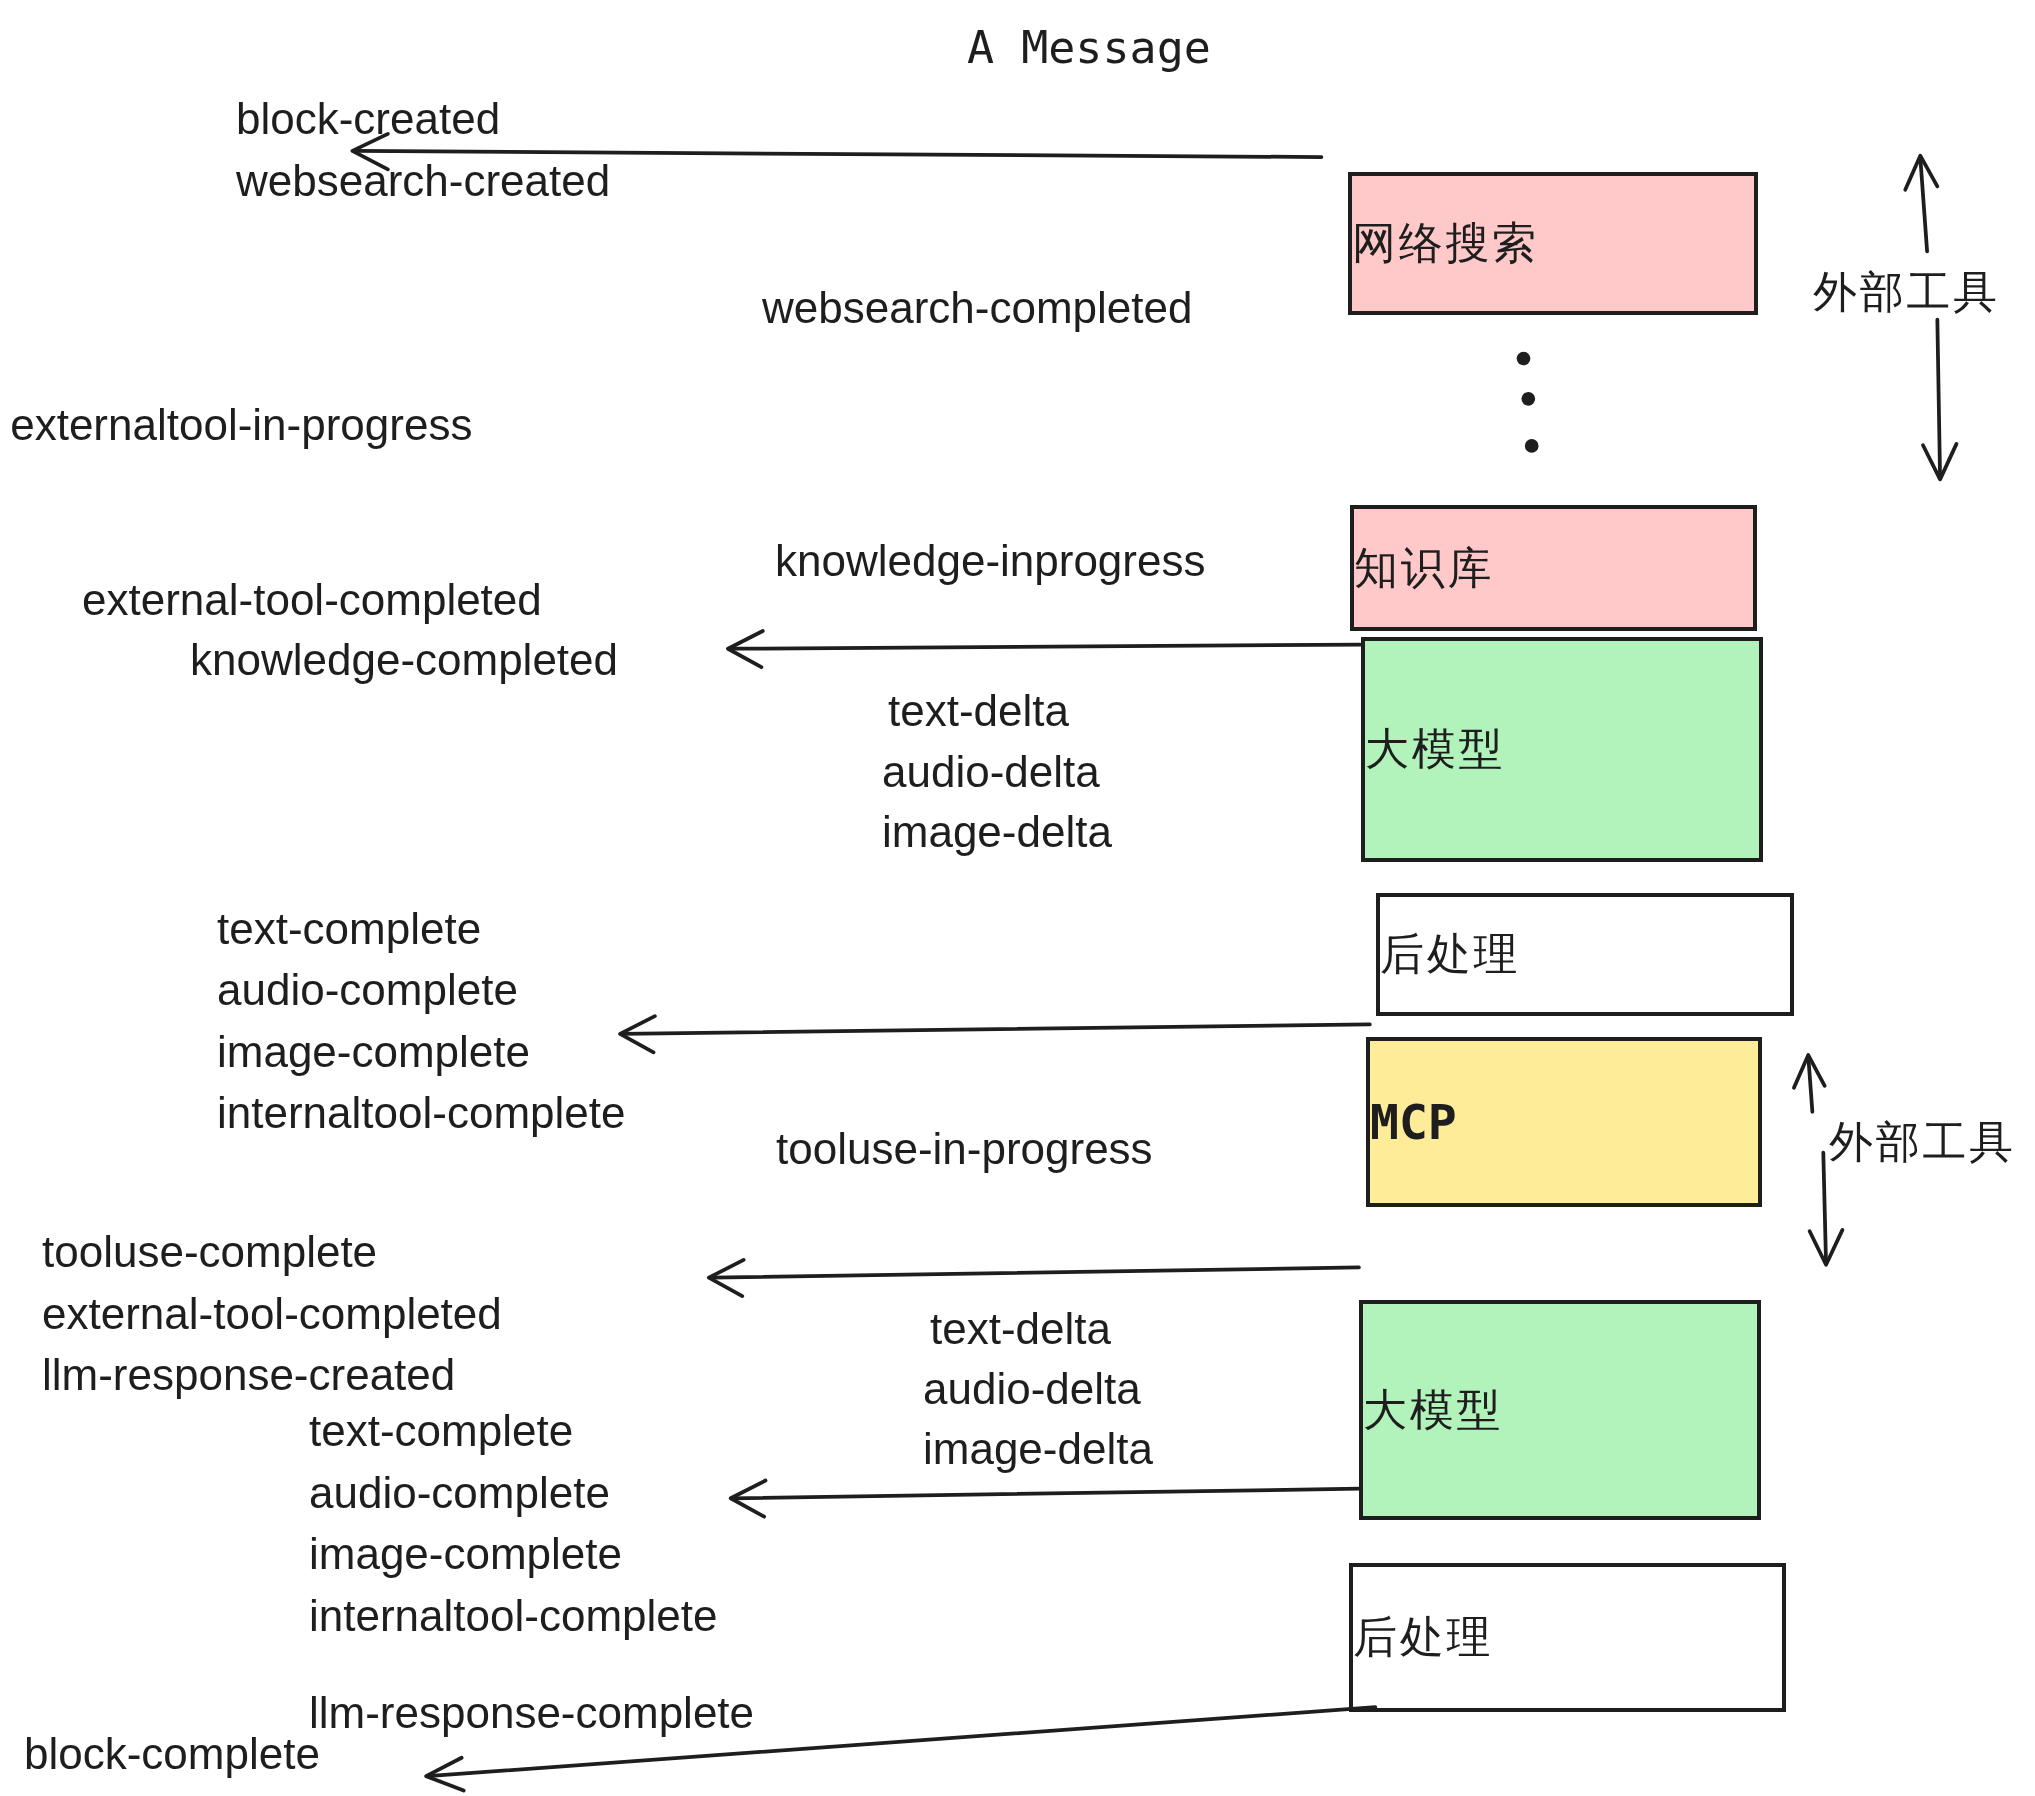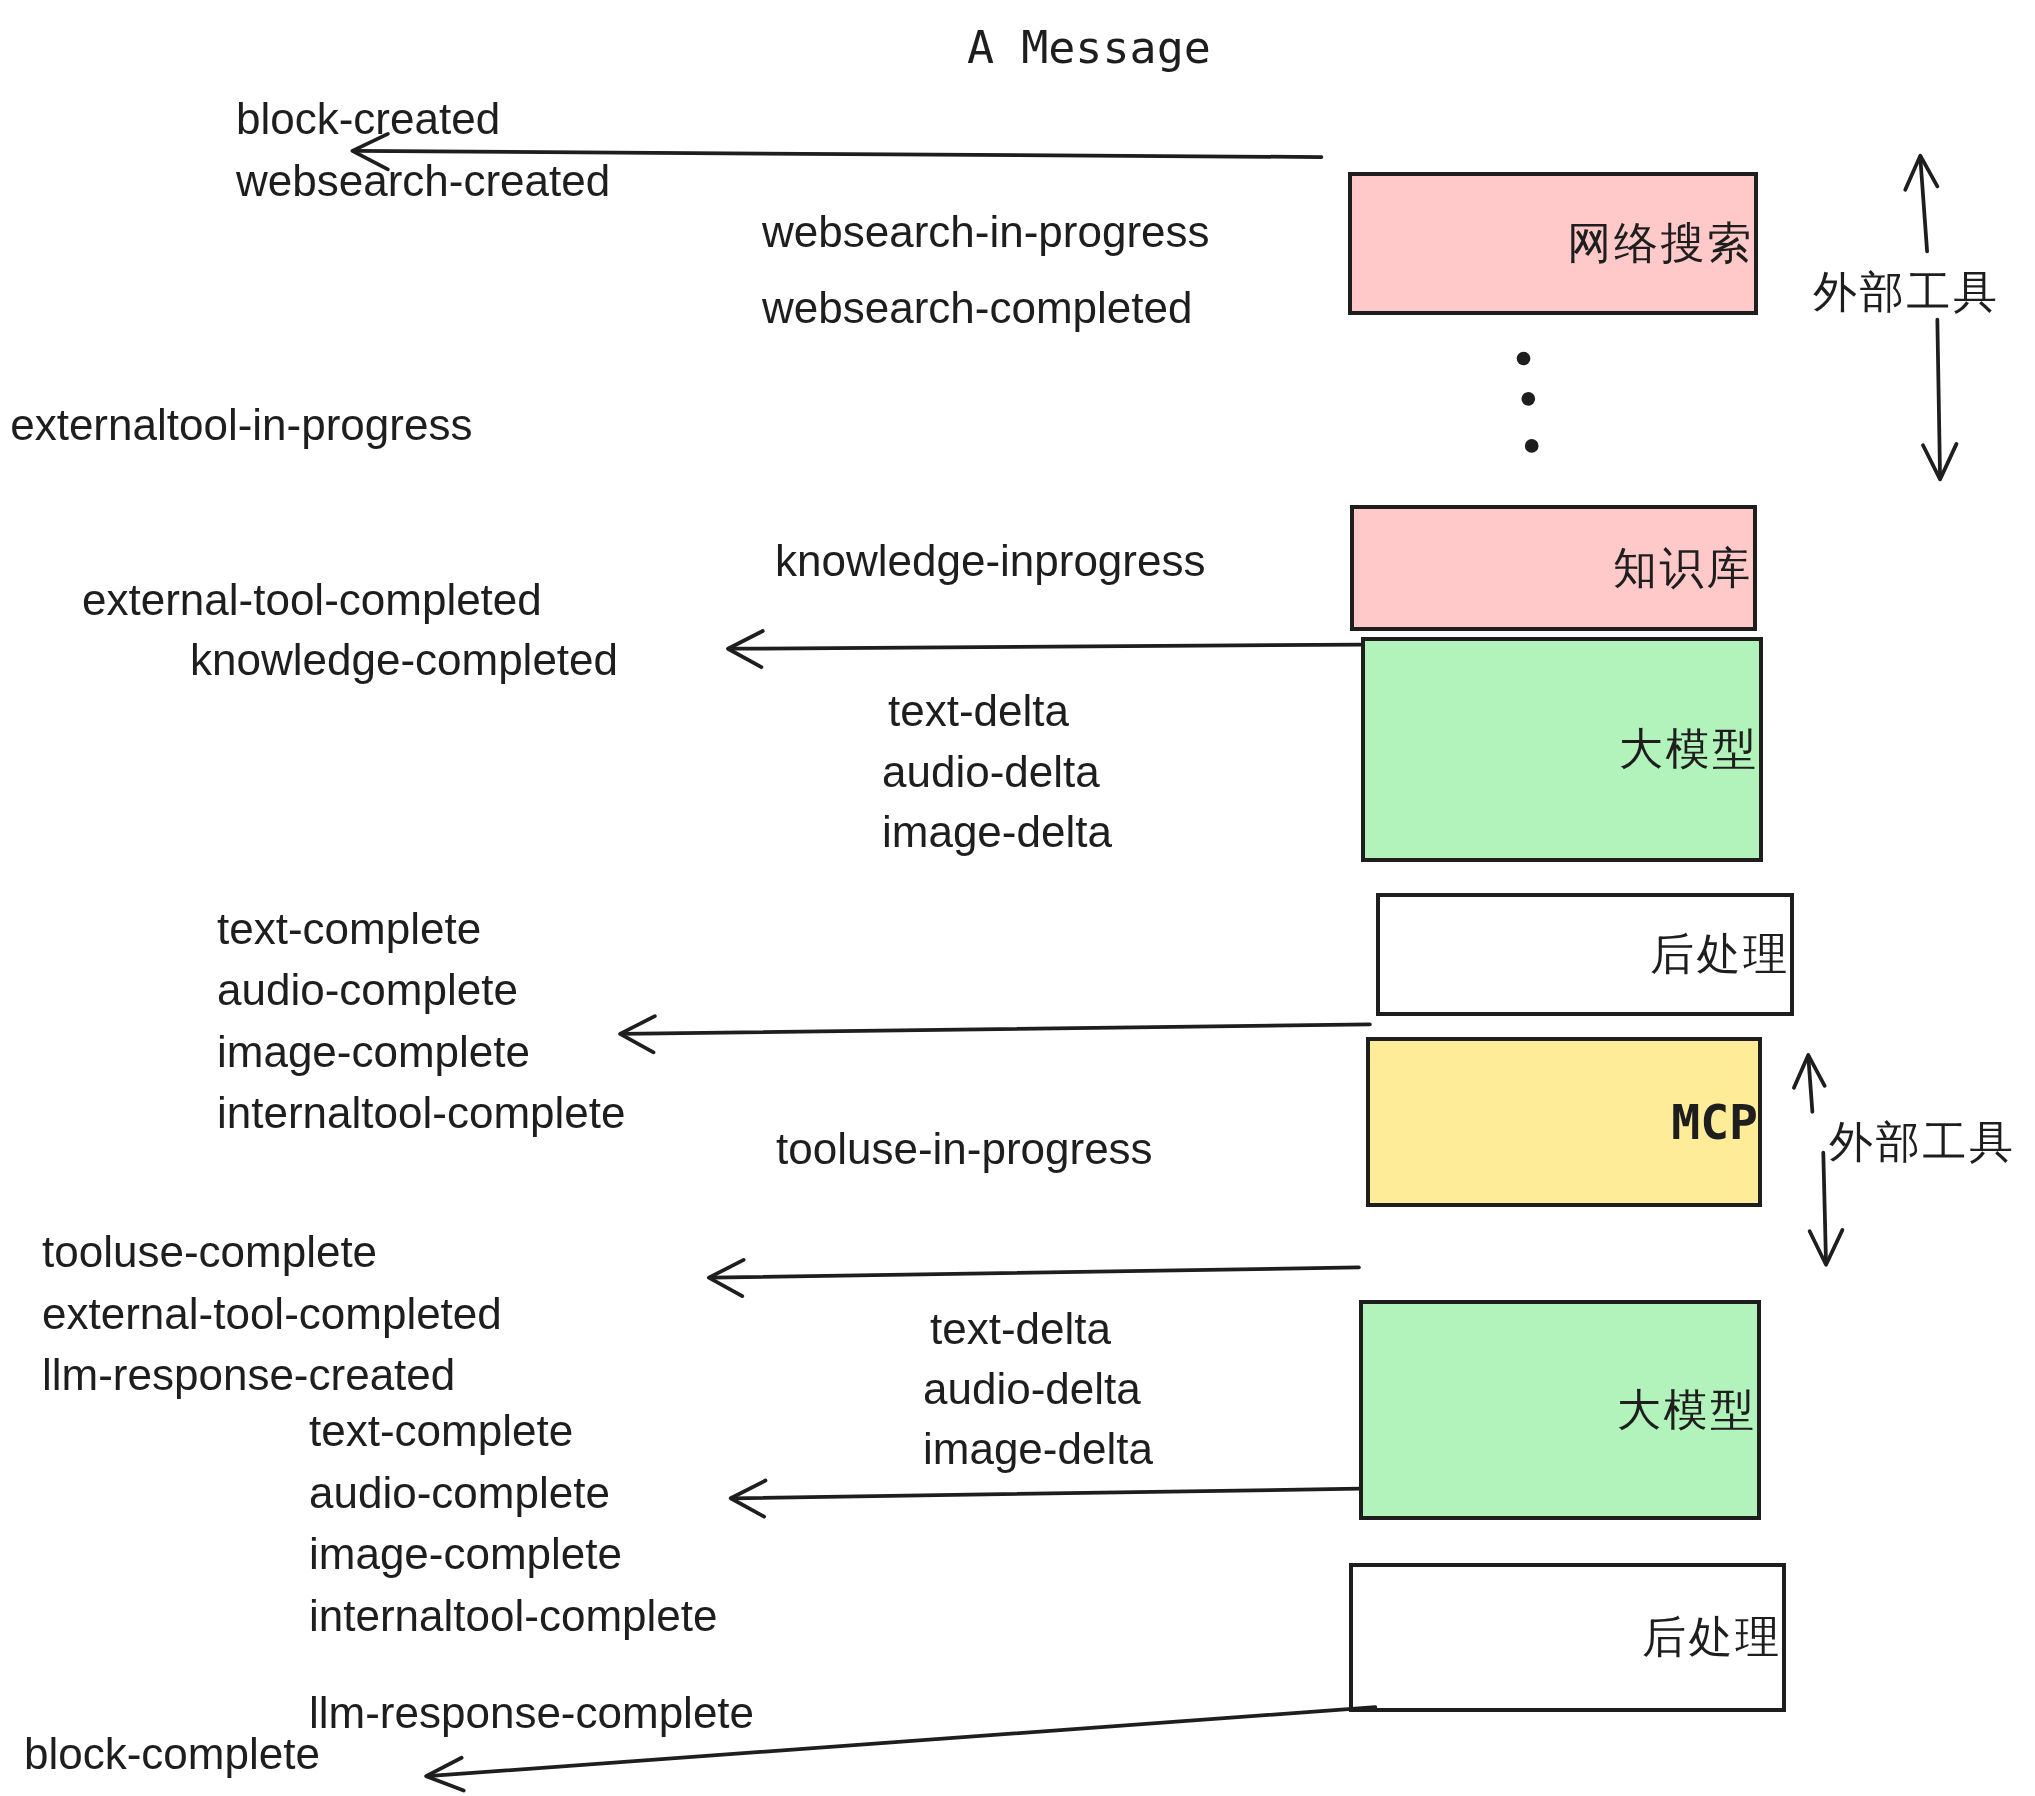--- a/index.html
+++ b/index.html
@@ -31,21 +31,21 @@
     white-space: nowrap;
     color: var(--ink, #1e1e1e);
   }
   
   .box {
     position: absolute;
     border: 4.1px solid var(--ink, #1e1e1e);
     box-sizing: border-box;
     display: flex;
     align-items: center;
-    justify-content: flex-end;
+    justify-content: flex-start;
   }
   .box .zh {
     font-family: "DejaVu Sans", sans-serif;
     font-weight: 500;
     font-size: 44px;
     letter-spacing: 2.7px;
     color: var(--ink, #1e1e1e);
     white-space: nowrap;
   }
   .box .mcp {
@@ -87,21 +87,20 @@
 </style>
 </head>
 <body>
 
 <div id="canvas">
 
   <div class="title" style="left:967px; top:20.5px;">A Message</div>
 
   <div class="ev" style="left:236px;  top:96px;">block-created</div>
   <div class="ev" style="left:236px;  top:158px;">websearch-created</div>
-  <div class="ev" style="left:762px; top:209px;">websearch-in-progress</div>
   <div class="ev" style="left:762px; top:285px;">websearch-completed</div>
   <div class="ev" style="left:10.2px;   top:402px;">externaltool-in-progress</div>
   <div class="ev" style="left:82px;  top:577px;">external-tool-completed</div>
   <div class="ev" style="left:190px;  top:637px;">knowledge-completed</div>
   <div class="ev" style="left:775px; top:538px;">knowledge-inprogress</div>
 
   <div class="ev" style="left:888px; top:688px;">text-delta</div>
   <div class="ev" style="left:882px; top:749px;">audio-delta</div>
   <div class="ev" style="left:882px; top:809px;">image-delta</div>
 

